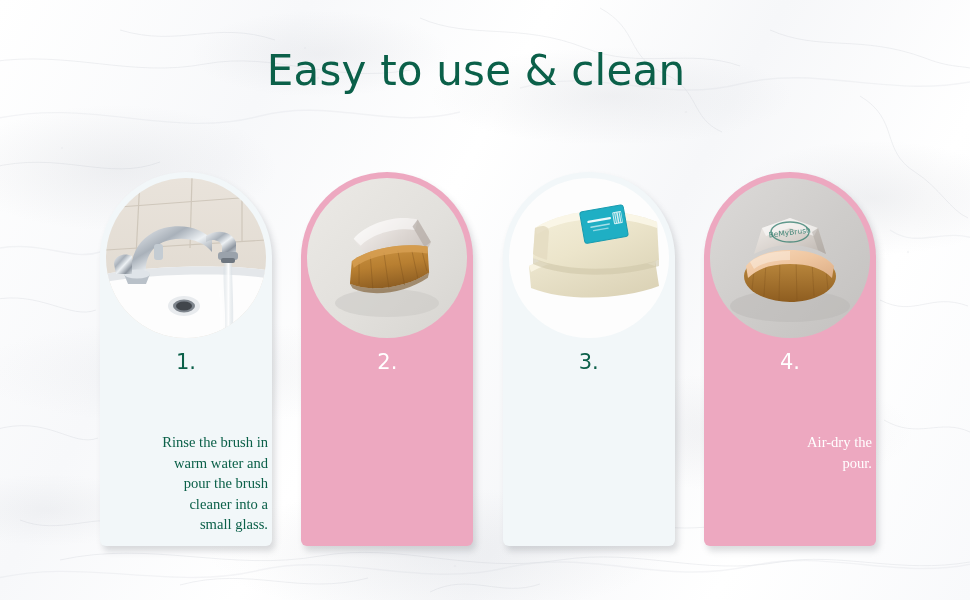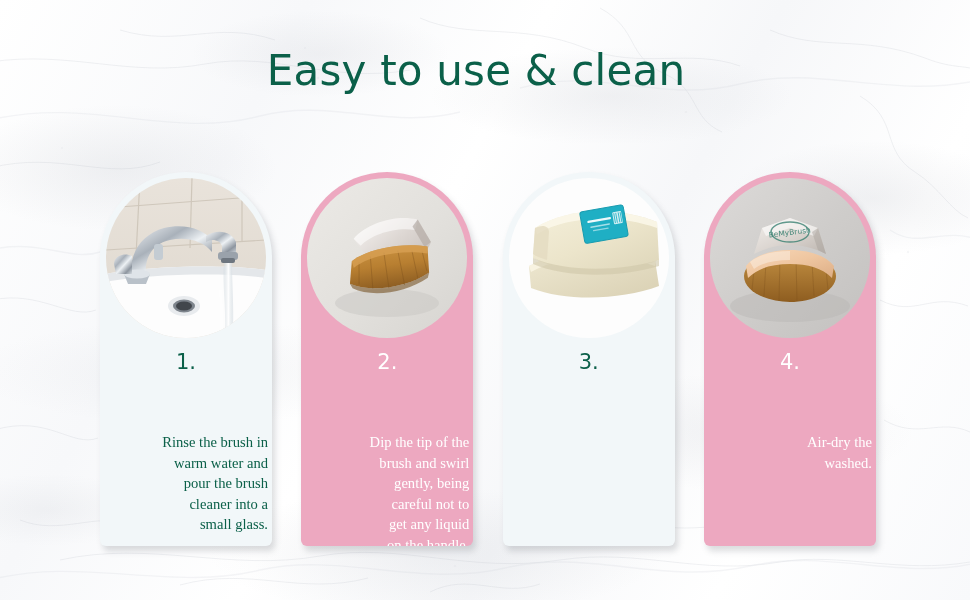--- a/index.html
+++ b/index.html
@@ -225,26 +225,20 @@
             <path d="M92,74 L94,109"></path>
               <path d="M106,76 L108,104"></path>
               <path d="M116,78 L118,98"></path>
           </g>
           <path d="M45,78 C62,68 96,66 122,74 L121,81 C96,73 62,75 46,85 Z" fill="#d9a255" opacity=".75"></path>
           <path d="M40,100 C60,112 96,112 120,100 L118,105 C94,117 60,117 42,105 Z" fill="#6e4716" opacity=".55"></path>
         </g>
       </svg>
     </div>
     <div class="step-number">2.</div>
-    <div class="step-text">Dip the tip of the
-brush and swirl
-gently, being
-careful not to
-get any liquid
-on the handle.</div>
   </div>
 
   <div class="card light">
     <div class="photo">
       <svg viewBox="0 0 160 160">
         <defs>
           <linearGradient id="towelG" x1="0" y1="0" x2="1" y2="1">
             <stop offset="0" stop-color="#f4efda"></stop>
               <stop offset=".5" stop-color="#ece5cb"></stop>
             <stop offset="1" stop-color="#ded6ba"></stop>
@@ -319,16 +313,16 @@
         <path d="M40,84 C50,76 64,73 80,73 L80,82 C64,82 52,85 44,91 Z" fill="#ffffff" opacity=".35"></path>
         <path d="M52,50 L80,40 L108,50 L116,76 C104,70 92,67 80,67 C68,67 56,70 44,76 Z" fill="url(#capG)"></path>
         <path d="M52,50 L80,40 L108,50 L104,58 L80,50 L56,58 Z" fill="#ffffff" opacity=".55"></path>
         <path d="M108,50 L116,76 L108,72 L102,54 Z" fill="#aaa39d" opacity=".5"></path>
         <ellipse cx="80" cy="54" rx="19" ry="10" fill="none" stroke="#2f7b6b" stroke-width="1.4" opacity=".75"></ellipse>
         <text x="80" y="57" font-family="DejaVu Sans, sans-serif" font-size="7.5" fill="#2f7b6b" text-anchor="middle" opacity=".85" transform="rotate(-7 80 57)">BeMyBrush</text>
       </svg>
     </div>
     <div class="step-number">4.</div>
     <div class="step-text">Air-dry the
-washed.</div>
+pour.</div>
   </div>
 
 </div>
 
 </body></html>

